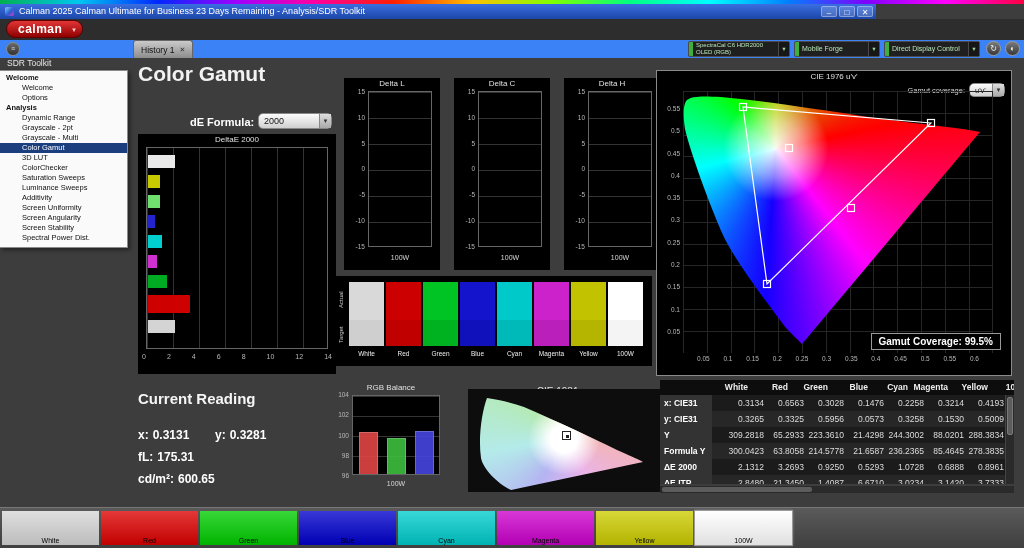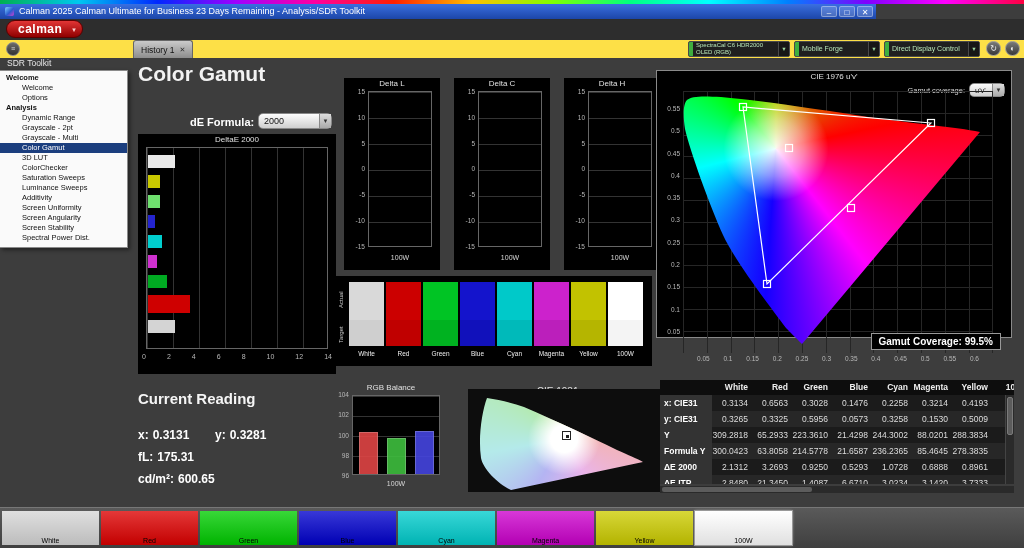--- a/index.html
+++ b/index.html
@@ -16,21 +16,21 @@
     background:linear-gradient(135deg,#7fd4ff,#2a5cd0 55%,#d040d0);}
   .title-text{position:absolute;left:19px;top:0;white-space:nowrap;}
   .winbtns{position:absolute;right:3px;top:2px;display:flex;gap:2px;}
   .winbtn{width:16px;height:11px;font-size:8px;line-height:11px;text-align:center;color:#fff;
     background:rgba(255,255,255,0.18);border:1px solid rgba(255,255,255,0.35);border-radius:2px;cursor:default;}
   .toolbar{position:absolute;left:0;top:19px;width:1024px;height:21px;background:#2d2d2d;}
   .logo{position:absolute;left:6px;top:1px;height:18px;padding:0 20px 0 11px;border-radius:9px;
     background:linear-gradient(180deg,#e23535,#8f0000);border:1px solid #5c0000;color:#fff;
     font-size:12px;font-weight:bold;line-height:16px;letter-spacing:0.5px;}
   .logo .dd{position:absolute;right:6px;top:1px;font-size:7px;color:#ffd0d0;}
-  .tabrow{position:absolute;left:0;top:40px;width:1024px;height:18px;background:#fde047;}
+  .tabrow{position:absolute;left:0;top:40px;width:1024px;height:18px;background:#3b82f6;}
   .menu-round{position:absolute;left:6px;top:2px;width:14px;height:14px;border-radius:50%;
     background:linear-gradient(180deg,#6a6a6a,#323232);border:1px solid #8a8a8a;color:#ddd;
     font-size:7px;line-height:12px;text-align:center;}
   .tab{position:absolute;left:133px;top:0;height:18px;padding:0 7px;display:flex;align-items:center;gap:5px;
     background:linear-gradient(180deg,#cacaca,#8d8d8d);border:1px solid #666;border-bottom:none;
     border-radius:3px 3px 0 0;font-size:8.5px;color:#111;}
   .tab .tab-x{font-size:7px;color:#333;}
   .meter{position:absolute;top:1px;height:16px;background:#1f1f1f;border:1px solid #4a4a4a;border-radius:2px;
     color:#b7e4b7;display:flex;align-items:center;overflow:hidden;}
   .meter .gbar{width:4px;height:100%;background:#3fae3f;flex:none;}
@@ -85,21 +85,21 @@
   .rot{position:absolute;left:2px;writing-mode:vertical-rl;transform:rotate(180deg);font-size:6px;color:#ccc;text-align:center;}
   .rot.actual{top:4px;height:40px;}
   .rot.target{top:46px;height:26px;}
   .swatch-cols{position:absolute;left:13px;top:6px;display:flex;gap:2px;}
   .swatch-col{width:35px;}
   .sw-actual{height:38px;}
   .sw-target{height:26px;}
   .sw-name{height:16px;line-height:15px;font-size:6.5px;color:#eee;text-align:center;}
 
   
-  .cie76{left:656px;top:70px;width:356px;height:268px;border:1px solid #8a8a8a;}
+  .cie76{left:656px;top:70px;width:356px;height:306px;border:1px solid #8a8a8a;}
   .cov-wrap{position:absolute;right:6px;top:12px;display:flex;align-items:center;gap:4px;}
   .cov-label{font-size:7.5px;color:#ddd;}
   .cov-select{width:36px;height:14px;font-size:7.5px;}
   .cie-plot{position:absolute;left:26px;top:20px;width:310px;height:262px;
     background-image:repeating-linear-gradient(to right,#262626 0 1px,transparent 1px 23.8px),
                      repeating-linear-gradient(to bottom,#262626 0 1px,transparent 1px 21.8px);}
   .horseshoe{position:absolute;inset:0;
     background:radial-gradient(circle 70px at 30% 22%,rgba(255,255,255,0.95) 0%,rgba(255,255,255,0.5) 40%,rgba(255,255,255,0) 75%),
       conic-gradient(from 0deg at 30% 22%,#b7cf00 0deg,#ff0000 78deg,#ff00ff 142deg,#1400ff 184deg,#00ffff 256deg,#00ff00 320deg,#b7cf00 360deg);
     clip-path:path("M 119 253 C 112 246 107 241 103 237 C 84 212 51 168 40 144 C 27 115 7 60 2 38 C 0 25 0 13 4 9 C 8 5 20 5 38 6 C 73 9 125 17 192 27 C 235 33 272 36 297 41 Z");}
@@ -135,21 +135,21 @@
     clip-path:path("M 41 99 C 28 93 13 78 11 67 C 8 46 12 20 17 7 C 30 9 43 12 54 16 C 88 31 121 46 147 59 C 158 64 168 68 173 71 Z");}
   .cie31-cursor{position:absolute;left:94px;top:42px;width:9px;height:9px;border:1px solid #222;background:rgba(255,255,255,0.55);}
   .cie31-cursor:after{content:"";position:absolute;left:3px;top:3px;width:3px;height:3px;background:#222;}
 
   
   .data-table{position:absolute;left:660px;top:380px;width:354px;height:104px;background:#161616;overflow:hidden;}
   .t-head{display:flex;height:15px;background:#0d0d0d;font-size:8.5px;font-weight:bold;color:#eee;line-height:15px;}
   .t-corner{width:52px;flex:none;}
   .t-cols{display:flex;}
   .t-col{width:40px;flex:none;text-align:right;padding-right:4px;}
-  .t-row{display:flex;height:16px;line-height:16px;font-size:8.5px;color:#ddd;}
+  .t-row{display:flex;height:16px;line-height:16px;font-size:8.5px;color:#ddd;gap:16px;}
   .t-body > div:nth-of-type(odd){background:#1b1b1b;}
   .t-body > div:nth-of-type(even){background:#272727;}
   .t-label{width:52px;flex:none;font-weight:bold;color:#fff;background:#333;padding-left:4px;}
   .t-cells{display:flex;}
   .t-cell{width:40px;flex:none;text-align:right;padding-right:4px;}
   .t-vscroll{position:absolute;right:0;top:15px;width:9px;height:89px;background:#2a2a2a;border-left:1px solid #444;}
   .t-vscroll .thumb{position:absolute;left:1px;top:2px;width:6px;height:38px;background:#5c5c5c;border:1px solid #7a7a7a;border-radius:2px;}
   .t-hscroll{position:absolute;left:660px;top:486px;width:354px;height:7px;background:#2a2a2a;}
   .t-hscroll .thumb{position:absolute;left:2px;top:1px;width:150px;height:5px;background:#5c5c5c;border-radius:2px;}
 

